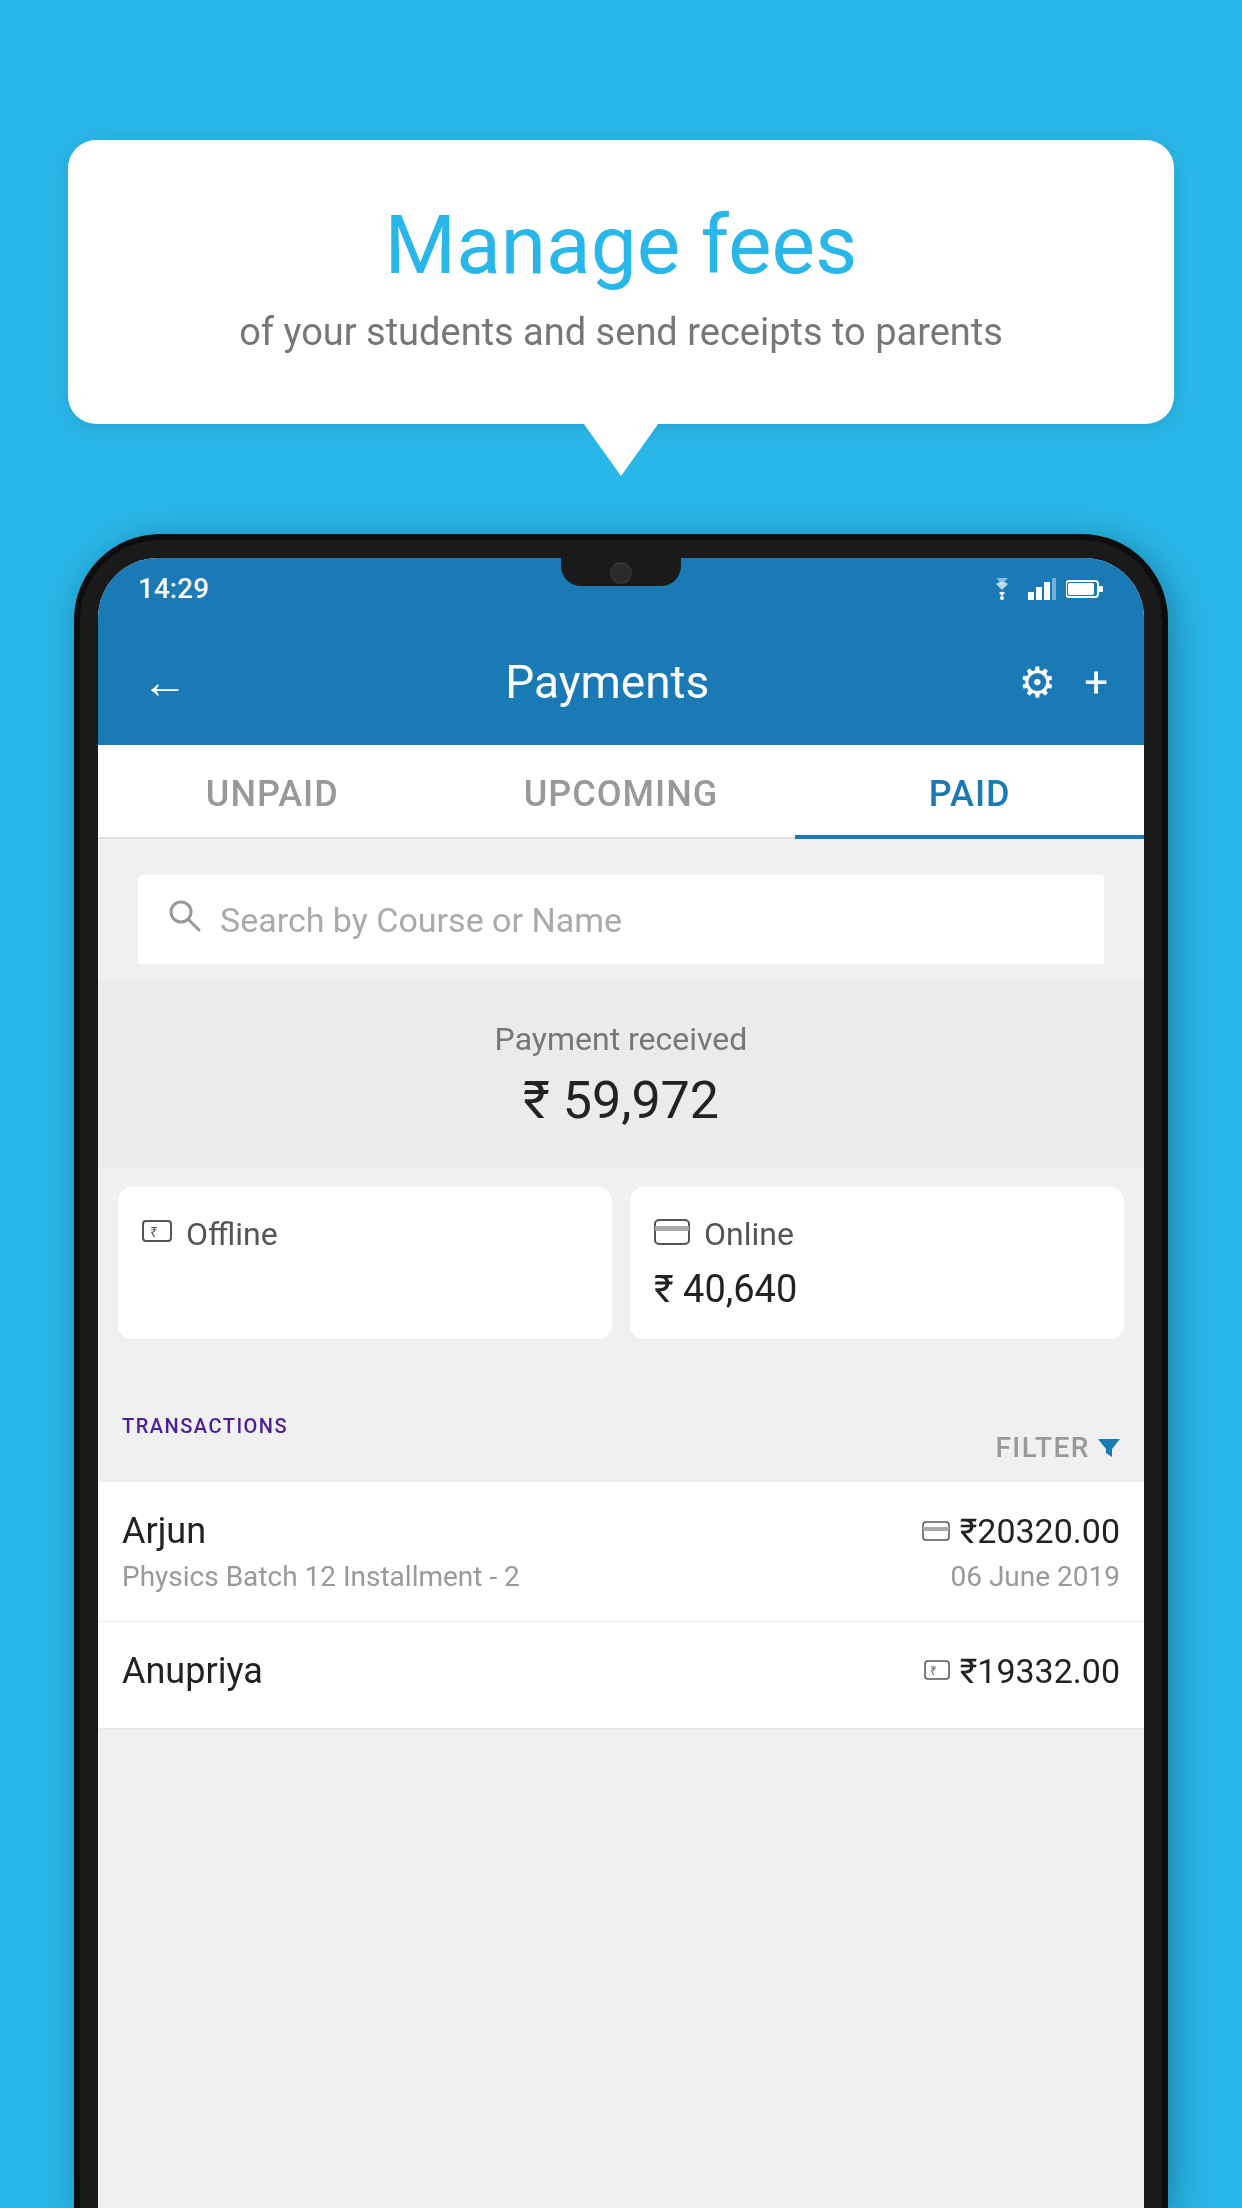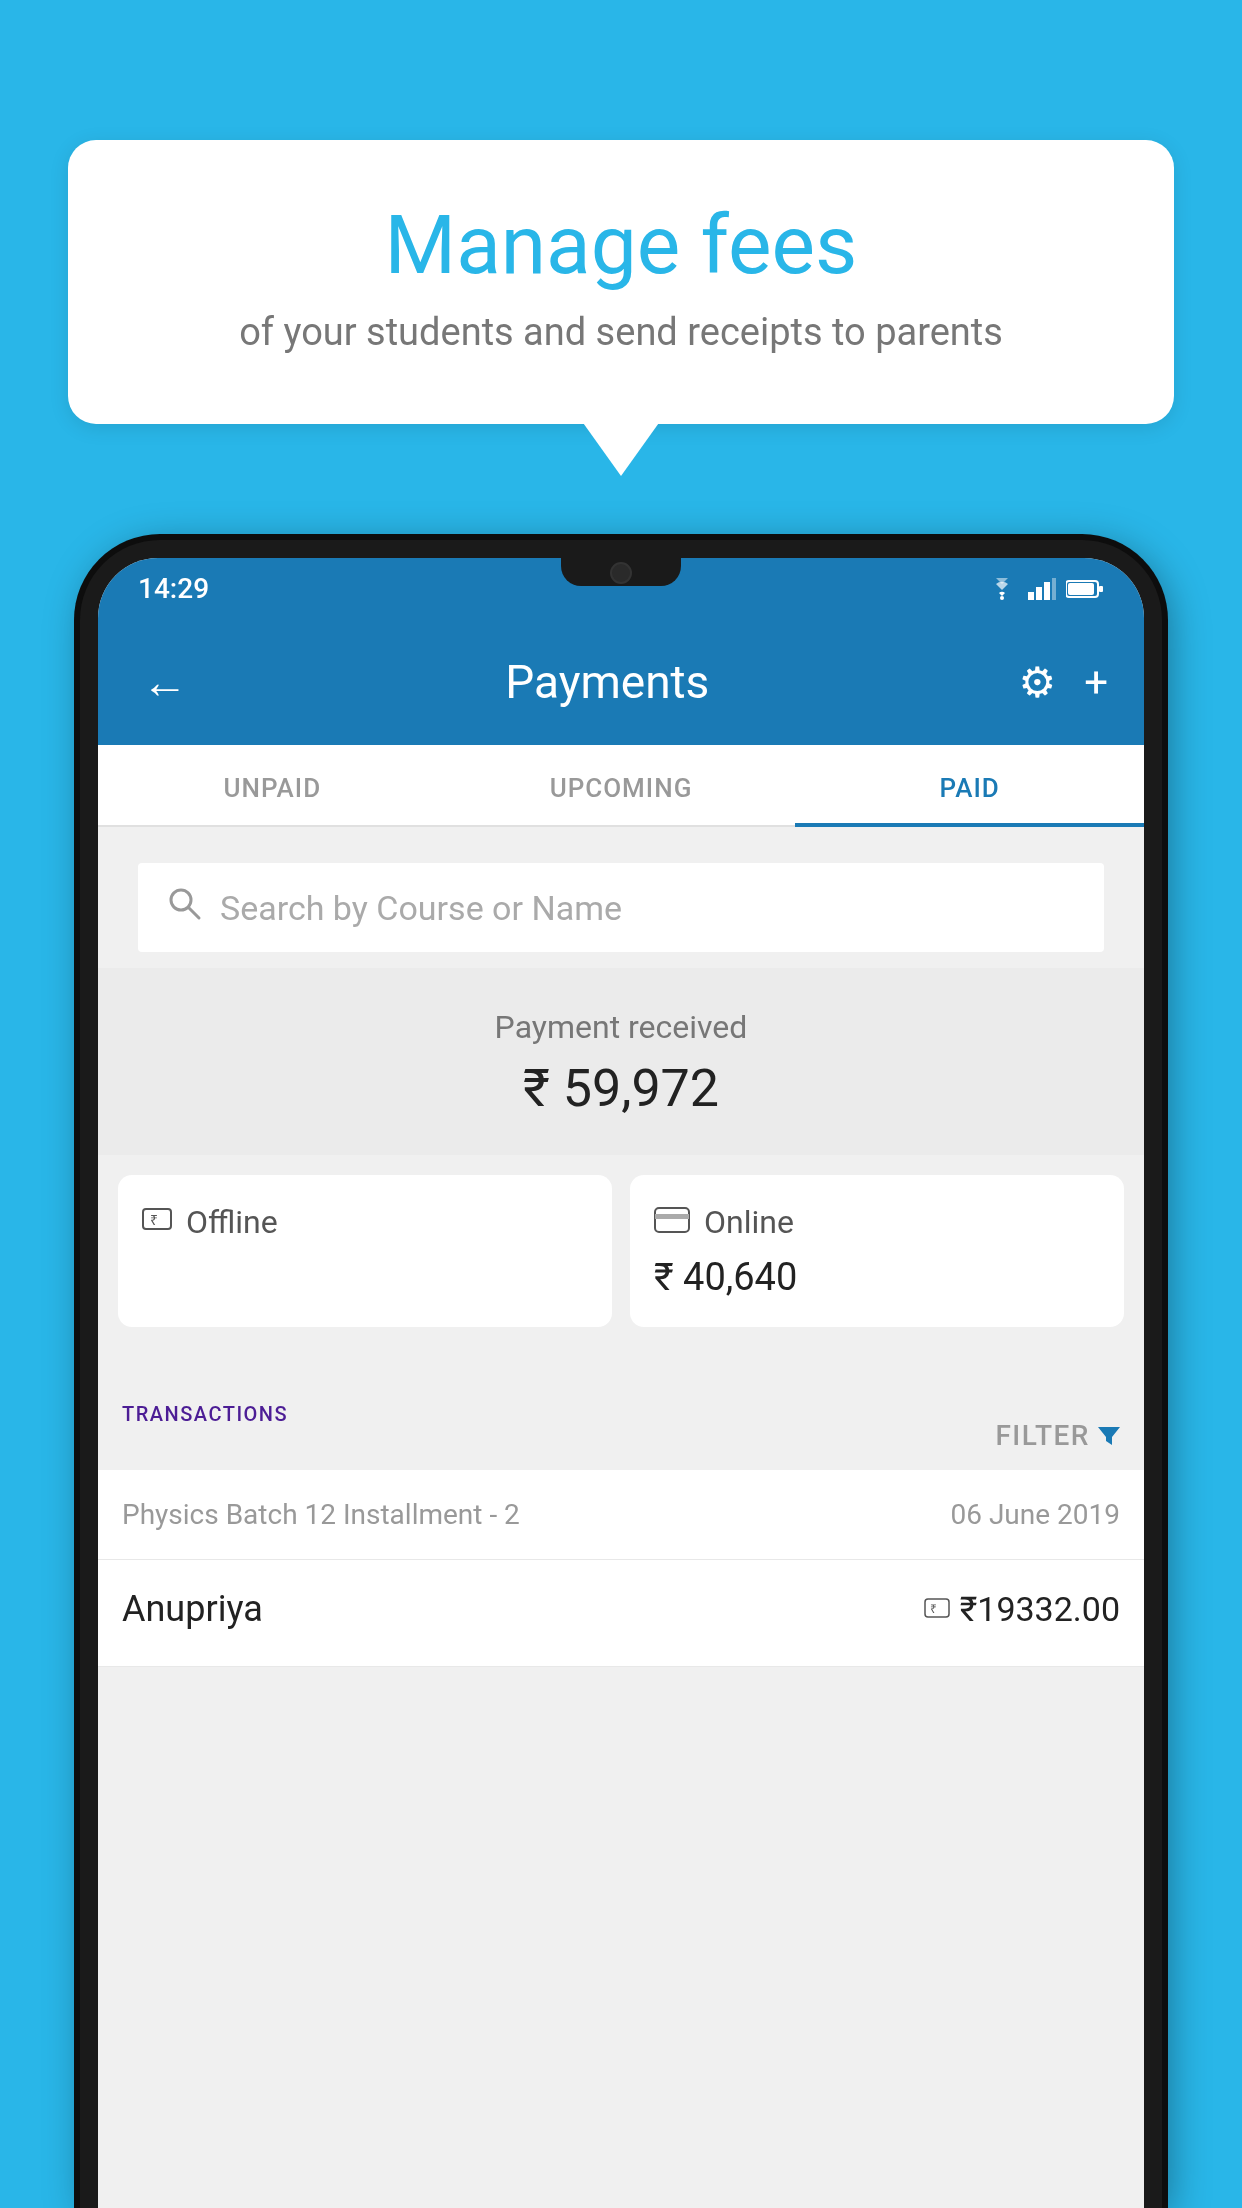--- a/index.html
+++ b/index.html
@@ -161,21 +161,21 @@
     .tabs {
       background: white;
       display: flex;
       border-bottom: 2px solid #e0e0e0;
     }
 
     .tab {
       flex: 1;
       text-align: center;
       padding: 28px 10px 22px;
-      font-size: 26px;
+      font-size: 36px;
       font-weight: 500;
       color: #999;
       cursor: pointer;
       position: relative;
       letter-spacing: 1px;
     }
 
     .tab.active {
       color: #1a7ab5;
     }
@@ -466,20 +466,32 @@
         <span>FILTER</span>
         <span>
           <svg width="22" height="18" viewBox="0 0 22 18">
             <polygon points="0,0 22,0 14,10 14,18 8,14 8,10" fill="#1a7ab5"></polygon>
           </svg>
         </span>
       </div>
     </div>
 
     <div class="transaction-row">
+      <div class="transaction-top">
+        <span class="transaction-name">Arjun</span>
+        <div class="transaction-amount-wrap">
+          <span class="card-pay-icon">
+            <svg width="28" height="20" viewBox="0 0 28 20" fill="none">
+              <rect x="1" y="1" width="26" height="18" rx="3" stroke="#555" stroke-width="1.5"></rect>
+              <rect x="1" y="6" width="26" height="4" fill="#aaa"></rect>
+            </svg>
+          </span>
+          <span class="transaction-amount">₹20320.00</span>
+        </div>
+      </div>
       <div class="transaction-bottom">
         <span class="transaction-detail">Physics Batch 12 Installment - 2</span>
         <span class="transaction-date">06 June 2019</span>
       </div>
     </div>
 
     <div class="transaction-row">
       <div class="transaction-top">
         <span class="transaction-name">Anupriya</span>
         <div class="transaction-amount-wrap">

